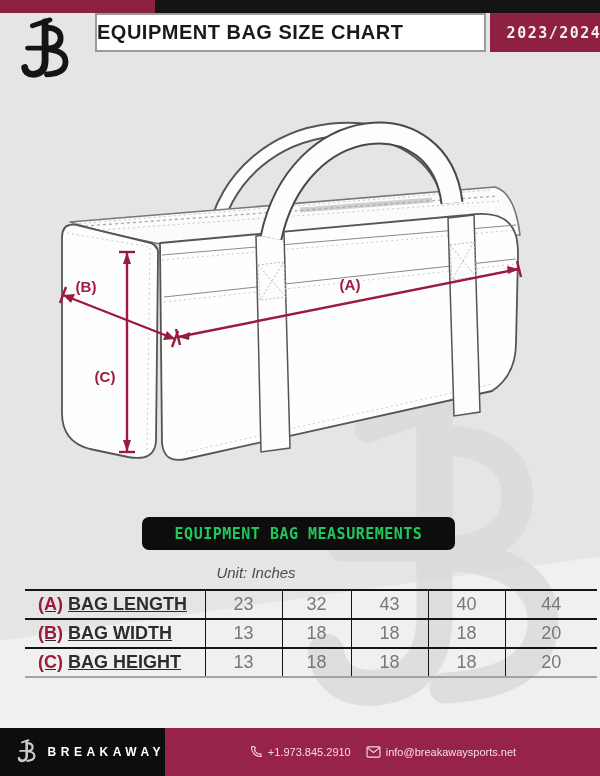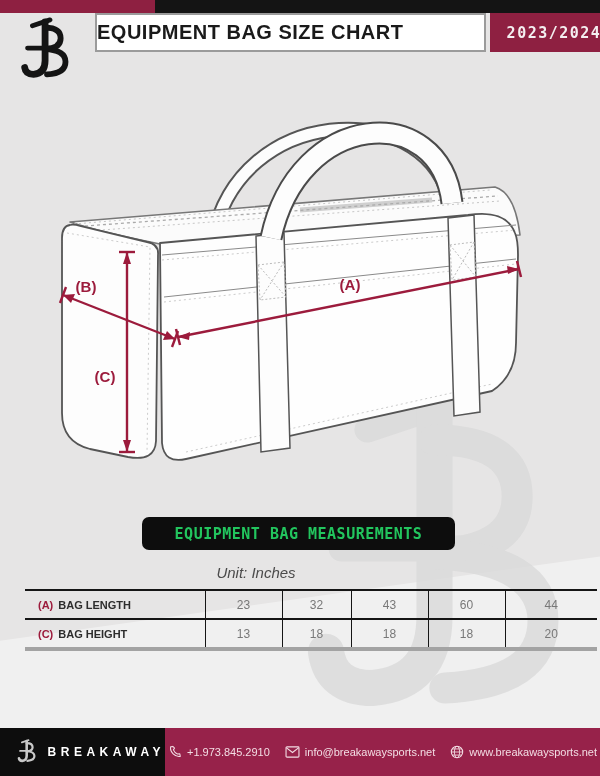--- a/index.html
+++ b/index.html
@@ -33,27 +33,27 @@
     border-radius:7px;display:flex;align-items:center;justify-content:center;z-index:2;}
   .banner span{font-family:"DejaVu Sans Mono",monospace;font-weight:bold;font-size:15px;
     letter-spacing:.5px;color:#22c55e;white-space:nowrap;}
   .unit{position:absolute;left:0;top:564px;width:480px;text-align:center;z-index:2;
     font-style:italic;font-size:15px;color:#4b4b4b;margin-left:16px;}
 
   
   .size-table{position:absolute;left:25px;top:589px;z-index:2;border-collapse:collapse;table-layout:fixed;width:572px;}
   .size-table td,.size-table th{padding:0;height:27px;vertical-align:middle;background:transparent;}
   .size-table tr{border-top:2px solid #151515;}
-  .size-table tr.last{border-bottom:4px solid #a3a3a3;}
+  .size-table tr.last{border-bottom:2px solid #a3a3a3;}
   .size-table .vline{border-right:1.6px solid #151515;}
   .size-table th.namecol{font-weight:normal;color:#666666;font-size:13px;letter-spacing:1px;text-align:center;}
   .size-table th.sizecol{font-weight:bold;color:#111111;font-size:14px;letter-spacing:.6px;text-align:center;}
-  .size-table td.rowlabel{text-align:left;padding-left:13px;font-size:11px;color:#2d2d2d;font-weight:600;}
+  .size-table td.rowlabel{text-align:left;padding-left:13px;font-size:18px;color:#2d2d2d;font-weight:600;text-decoration:underline;}
   .size-table td.rowlabel .key{color:#9c1b3c;font-weight:bold;margin-right:5px;}
-  .size-table td.val{text-align:center;font-size:12px;color:#787878;}
+  .size-table td.val{text-align:center;font-size:18px;color:#787878;}
 
   
   .footer{position:absolute;left:0;top:728px;width:600px;height:48px;z-index:3;border-radius:19px;}
   .footer-black{position:absolute;left:0;top:0;width:165px;height:48px;background:#0d0d0d;
     display:flex;align-items:center;}
   .footer-logo{width:28px;height:30px;color:#c9c9c9;margin-left:16px;}
   .footer-brand{color:#ffffff;font-weight:bold;font-size:12px;letter-spacing:4.5px;margin-left:8px;}
   .footer-maroon{position:absolute;left:165px;top:0;width:435px;height:48px;background:#97224a;
     display:flex;align-items:center;justify-content:center;gap:15px;}
   .contact{display:flex;align-items:center;gap:5px;color:#f3dde4;font-size:11px;white-space:nowrap;}
@@ -171,22 +171,32 @@
         <col style="width:92px">
     </colgroup>
     <tbody>
       <tr>
         <td class="rowlabel vline">
           <span class="key">(A)</span><span>BAG LENGTH</span>
         </td>
         <td class="val vline">23</td>
         <td class="val vline">32</td>
         <td class="val vline">43</td>
-        <td class="val vline">60</td>
+        <td class="val vline">40</td>
         <td class="val">44</td>
+      </tr>
+      <tr>
+        <td class="rowlabel vline">
+          <span class="key">(B)</span><span>BAG WIDTH</span>
+        </td>
+        <td class="val vline">13</td>
+        <td class="val vline">18</td>
+        <td class="val vline">18</td>
+        <td class="val vline">18</td>
+        <td class="val">20</td>
       </tr>
       <tr class="last">
         <td class="rowlabel vline">
           <span class="key">(C)</span><span>BAG HEIGHT</span>
         </td>
         <td class="val vline">13</td>
         <td class="val vline">18</td>
         <td class="val vline">18</td>
         <td class="val vline">18</td>
         <td class="val">20</td>
@@ -214,24 +224,16 @@
         </svg>
         <span>+1.973.845.2910</span>
       </div>
       <div class="contact">
         <svg width="15" height="12" viewBox="0 0 16 13">
           <rect x="1" y="1" width="14" height="11" rx="1" fill="none" stroke="#f3dde4" stroke-width="1.2"></rect>
           <path d="M1.5,2 L8,7 L14.5,2" fill="none" stroke="#f3dde4" stroke-width="1.2"></path>
         </svg>
         <span>info@breakawaysports.net</span>
       </div>
-      <div class="contact">
-        <svg width="14" height="14" viewBox="0 0 16 16">
-          <circle cx="8" cy="8" r="6.5" fill="none" stroke="#f3dde4" stroke-width="1.2"></circle>
-          <ellipse cx="8" cy="8" rx="3" ry="6.5" fill="none" stroke="#f3dde4" stroke-width="1"></ellipse>
-          <path d="M1.5,8 L14.5,8 M2.5,4.5 L13.5,4.5 M2.5,11.5 L13.5,11.5" stroke="#f3dde4" stroke-width="1" fill="none"></path>
-        </svg>
-        <span>www.breakawaysports.net</span>
-      </div>
     </div>
   </div>
 
 </div>
 
 </body></html>

